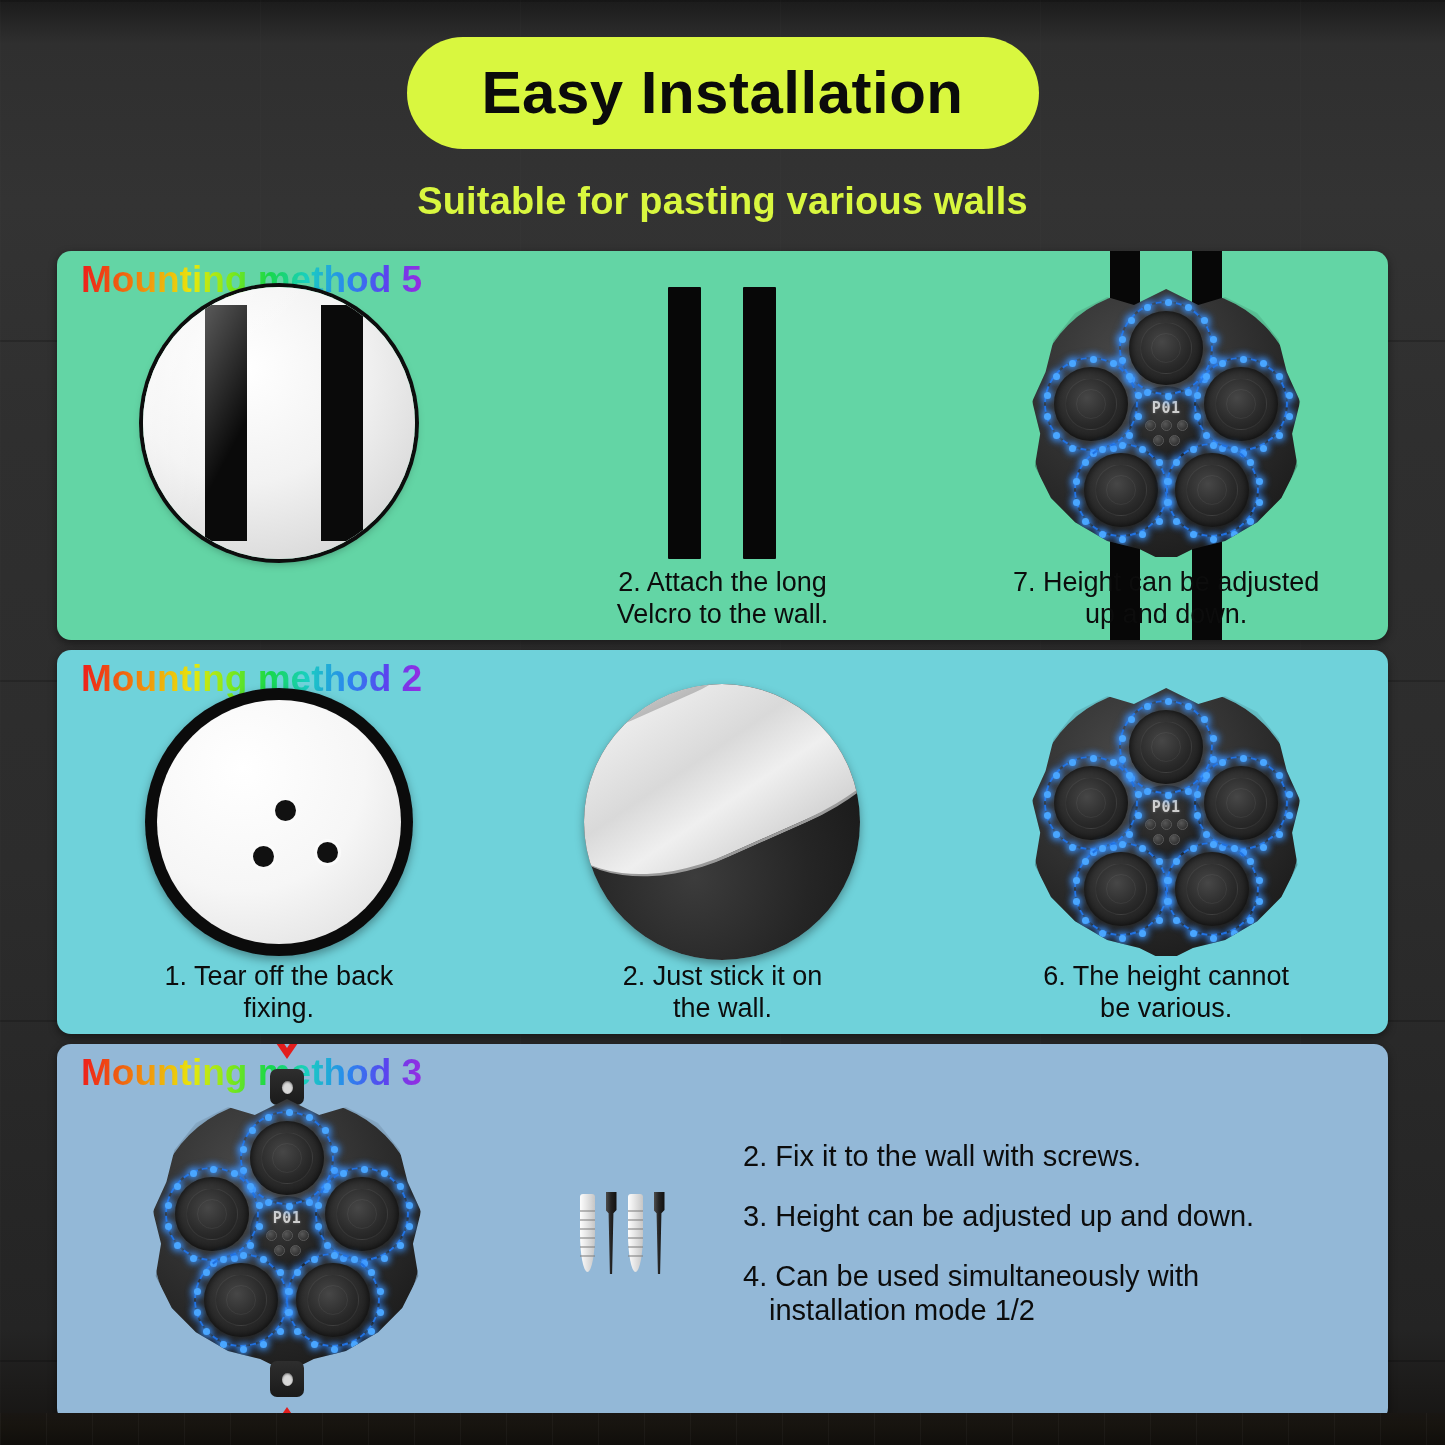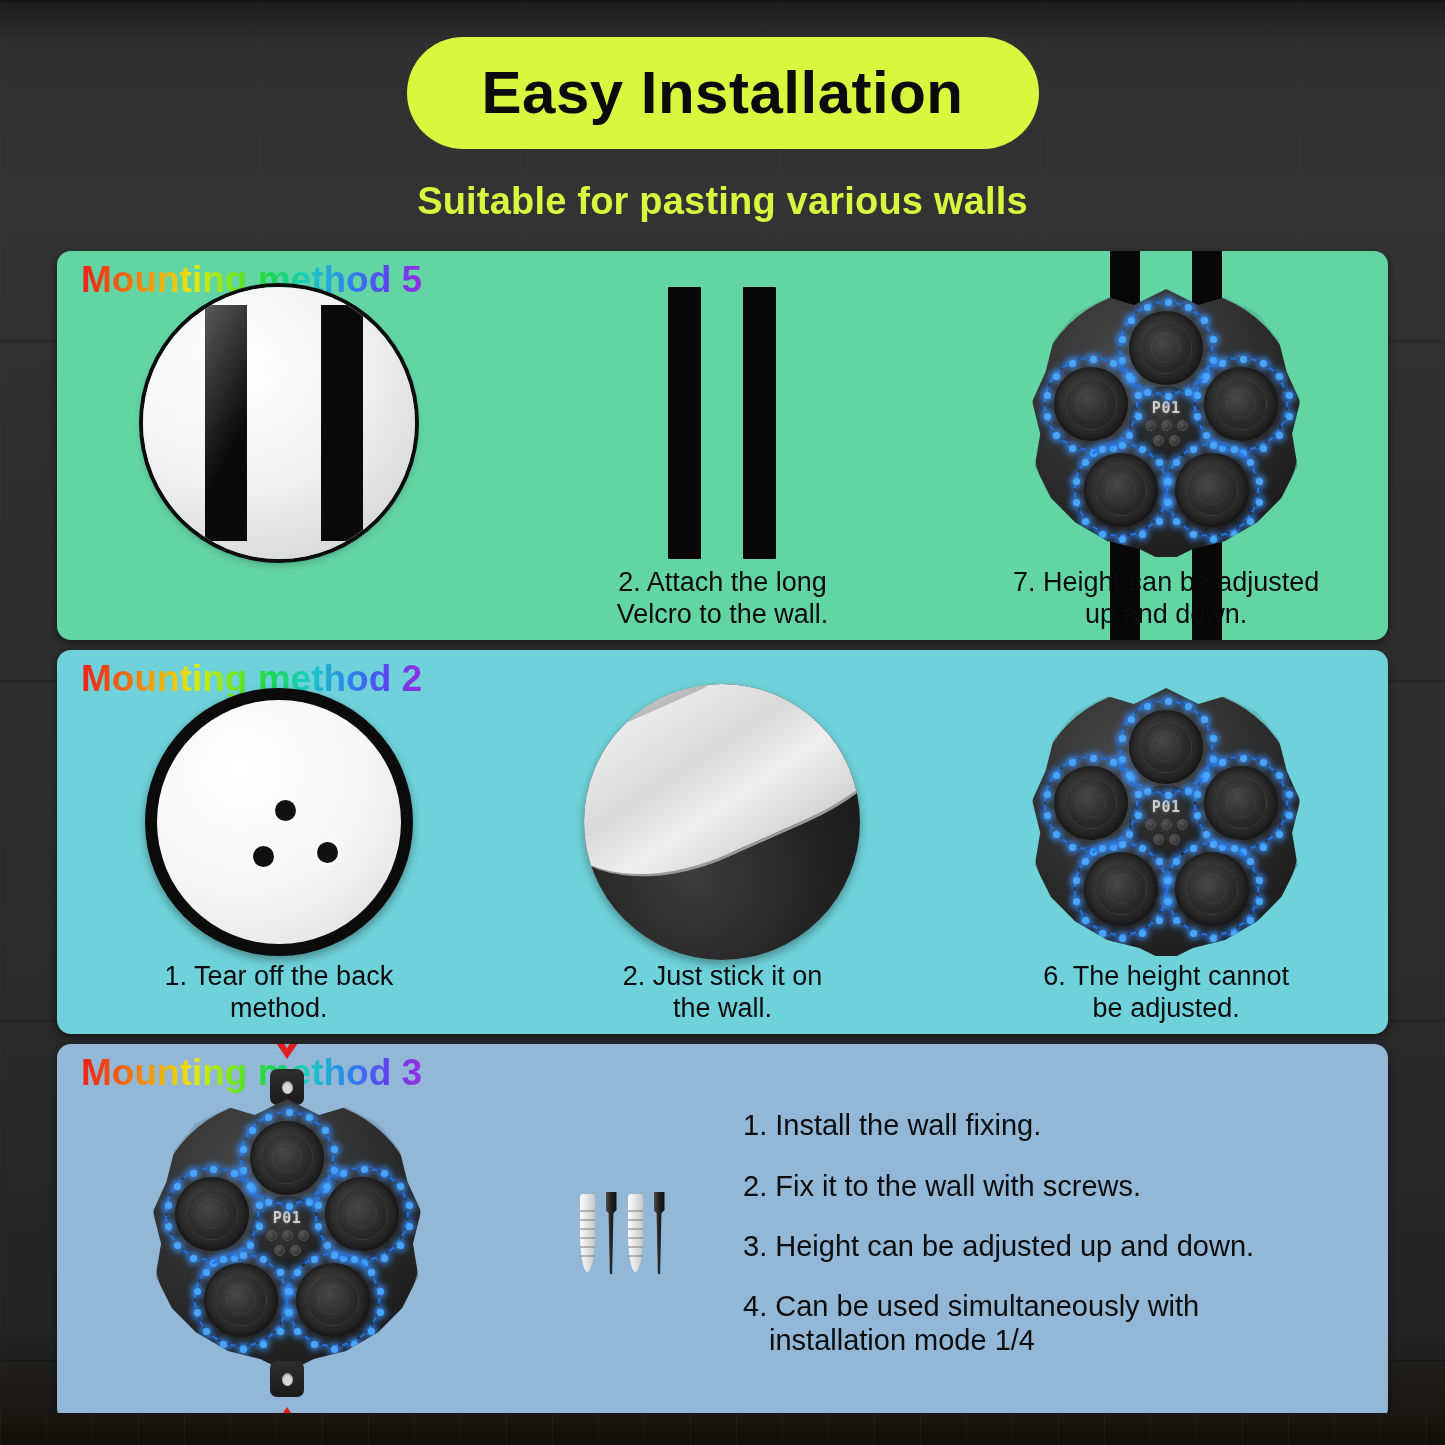--- a/index.html
+++ b/index.html
@@ -599,21 +599,21 @@
           <div class="sticker-disc">
             <div class="face">
               <div class="hole h1"></div>
               <div class="hole h2"></div>
               <div class="hole h3"></div>
             </div>
           </div>
         </div>
         <div class="caption">
           <div>1. Tear off the back</div>
-          <div>method.</div>
+          <div>fixing.</div>
         </div>
       </div>
 
       <div class="col">
         <div class="art">
           <div class="peel-disc">
             <div class="peel"></div>
             <div class="peel-fold"></div>
           </div>
         </div>
@@ -722,21 +722,21 @@
                   <div class="led" style="background: rgb(73, 166, 255); left: 1.17839px; top: 36.5415px;"></div>
                   <div class="led" style="background: rgb(73, 166, 255); left: 10.2539px; top: 17.696px;"></div>
                   <div class="led" style="background: rgb(73, 166, 255); left: 26.6075px; top: 4.65446px;"></div>
                 </div>
                 <div class="pad" style="left: calc(67% - 37px); top: calc(75% - 37px);"></div>
               </div>
           </div>
         </div>
         <div class="caption">
           <div>6. The height cannot</div>
-          <div>be adjusted.</div>
+          <div>be various.</div>
         </div>
       </div>
 
     </div>
   </div>
 
   <div class="panel" id="panel-3">
     <div class="method-label">Mounting method 3</div>
     <div class="p3-grid">
 
@@ -852,31 +852,28 @@
         <div class="hardware">
           <div class="anchor"></div>
           <div class="screw"></div>
           <div class="anchor"></div>
           <div class="screw"></div>
         </div>
       </div>
 
       <ul class="p3-steps">
         <li>
-          <span>1. Install the wall fixing.</span>
-        </li>
-        <li>
           <span>2. Fix it to the wall with screws.</span>
         </li>
         <li>
           <span>3. Height can be adjusted up and down.</span>
         </li>
         <li>
           <span>4. Can be used simultaneously with</span>
-          <span class="cont">installation mode 1/4</span>
+          <span class="cont">installation mode 1/2</span>
         </li>
       </ul>
 
     </div>
   </div>
 
   <div class="floor-strip"></div>
 </div>
 
 </body></html>

